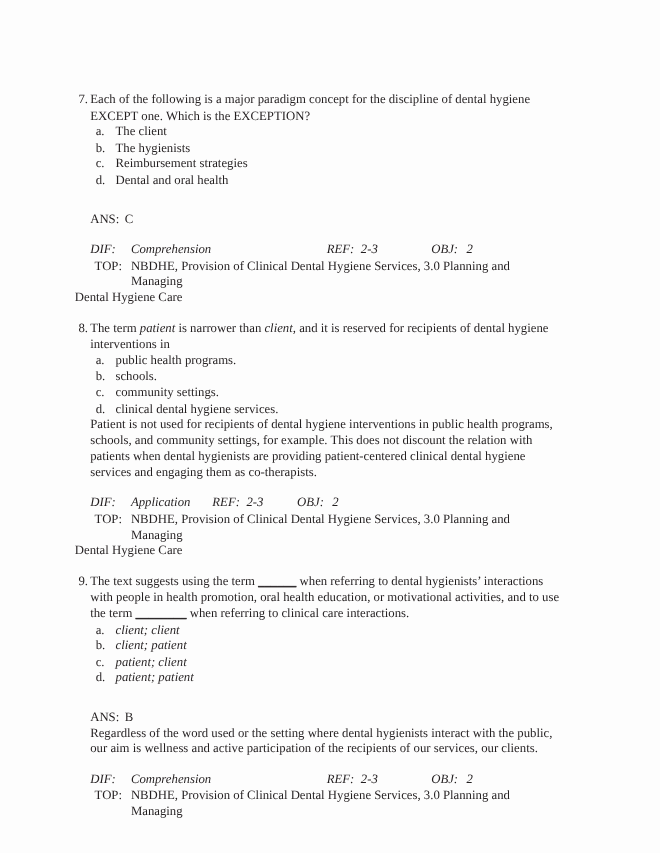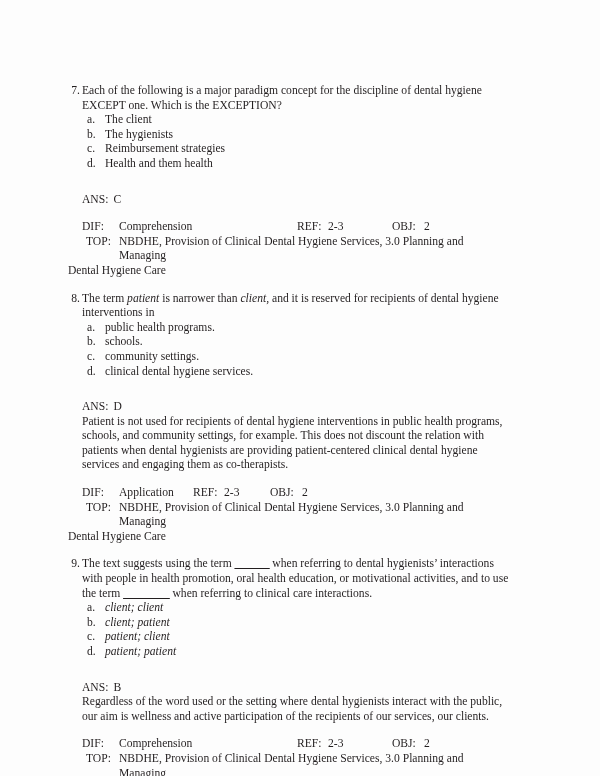--- a/index.html
+++ b/index.html
@@ -98,20 +98,21 @@
   .meta {
     margin-top: 13px;
     padding-left: 14px;
     font-size: 11.6px;
     line-height: 14.6px;
   }
   .metarow {
     position: relative;
     height: 14.6px;
     white-space: nowrap;
+    font-style: italic;
   }
   .meta-dif-label { position: absolute; left: 0; }
   .meta-dif-value { position: absolute; }
   .meta-ref-label { position: absolute; }
   .meta-ref-value { position: absolute; }
   .meta-obj-label { position: absolute; }
   .meta-obj-value { position: absolute; }
 
   
   .tabs-wide .meta-dif-value { left: 37px; }
@@ -168,21 +169,21 @@
           <li class="option">
             <span class="opt-letter">b.</span>
             <span class="opt-text">The hygienists</span>
           </li>
           <li class="option">
             <span class="opt-letter">c.</span>
             <span class="opt-text">Reimbursement strategies</span>
           </li>
           <li class="option">
             <span class="opt-letter">d.</span>
-            <span class="opt-text">Health and them health</span>
+            <span class="opt-text">Dental and oral health</span>
           </li>
         </ul>
         <div class="ansline"><span class="ans-label">ANS:</span><span class="ans-value">C</span></div>
         <div class="meta tabs-wide">
           <div class="metarow">
             <span class="meta-dif-label">DIF:</span>
             <span class="meta-dif-value">Comprehension</span>
             <span class="meta-ref-label">REF:</span>
             <span class="meta-ref-value">2-3</span>
             <span class="meta-obj-label">OBJ:</span>
@@ -211,21 +212,20 @@
           </li>
           <li class="option">
             <span class="opt-letter">c.</span>
             <span class="opt-text">community settings.</span>
           </li>
           <li class="option">
             <span class="opt-letter">d.</span>
             <span class="opt-text">clinical dental hygiene services.</span>
           </li>
         </ul>
-        <div class="ansline"><span class="ans-label">ANS:</span><span class="ans-value">D</span></div>
         <div class="rationale">Patient is not used for recipients of dental hygiene interventions in public health programs, schools, and community settings, for example. This does not discount the relation with patients when dental hygienists are providing patient-centered clinical dental hygiene services and engaging them as co-therapists.</div>
         <div class="meta tabs-narrow">
           <div class="metarow">
             <span class="meta-dif-label">DIF:</span>
             <span class="meta-dif-value">Application</span>
             <span class="meta-ref-label">REF:</span>
             <span class="meta-ref-value">2-3</span>
             <span class="meta-obj-label">OBJ:</span>
             <span class="meta-obj-value">2</span>
           </div>

